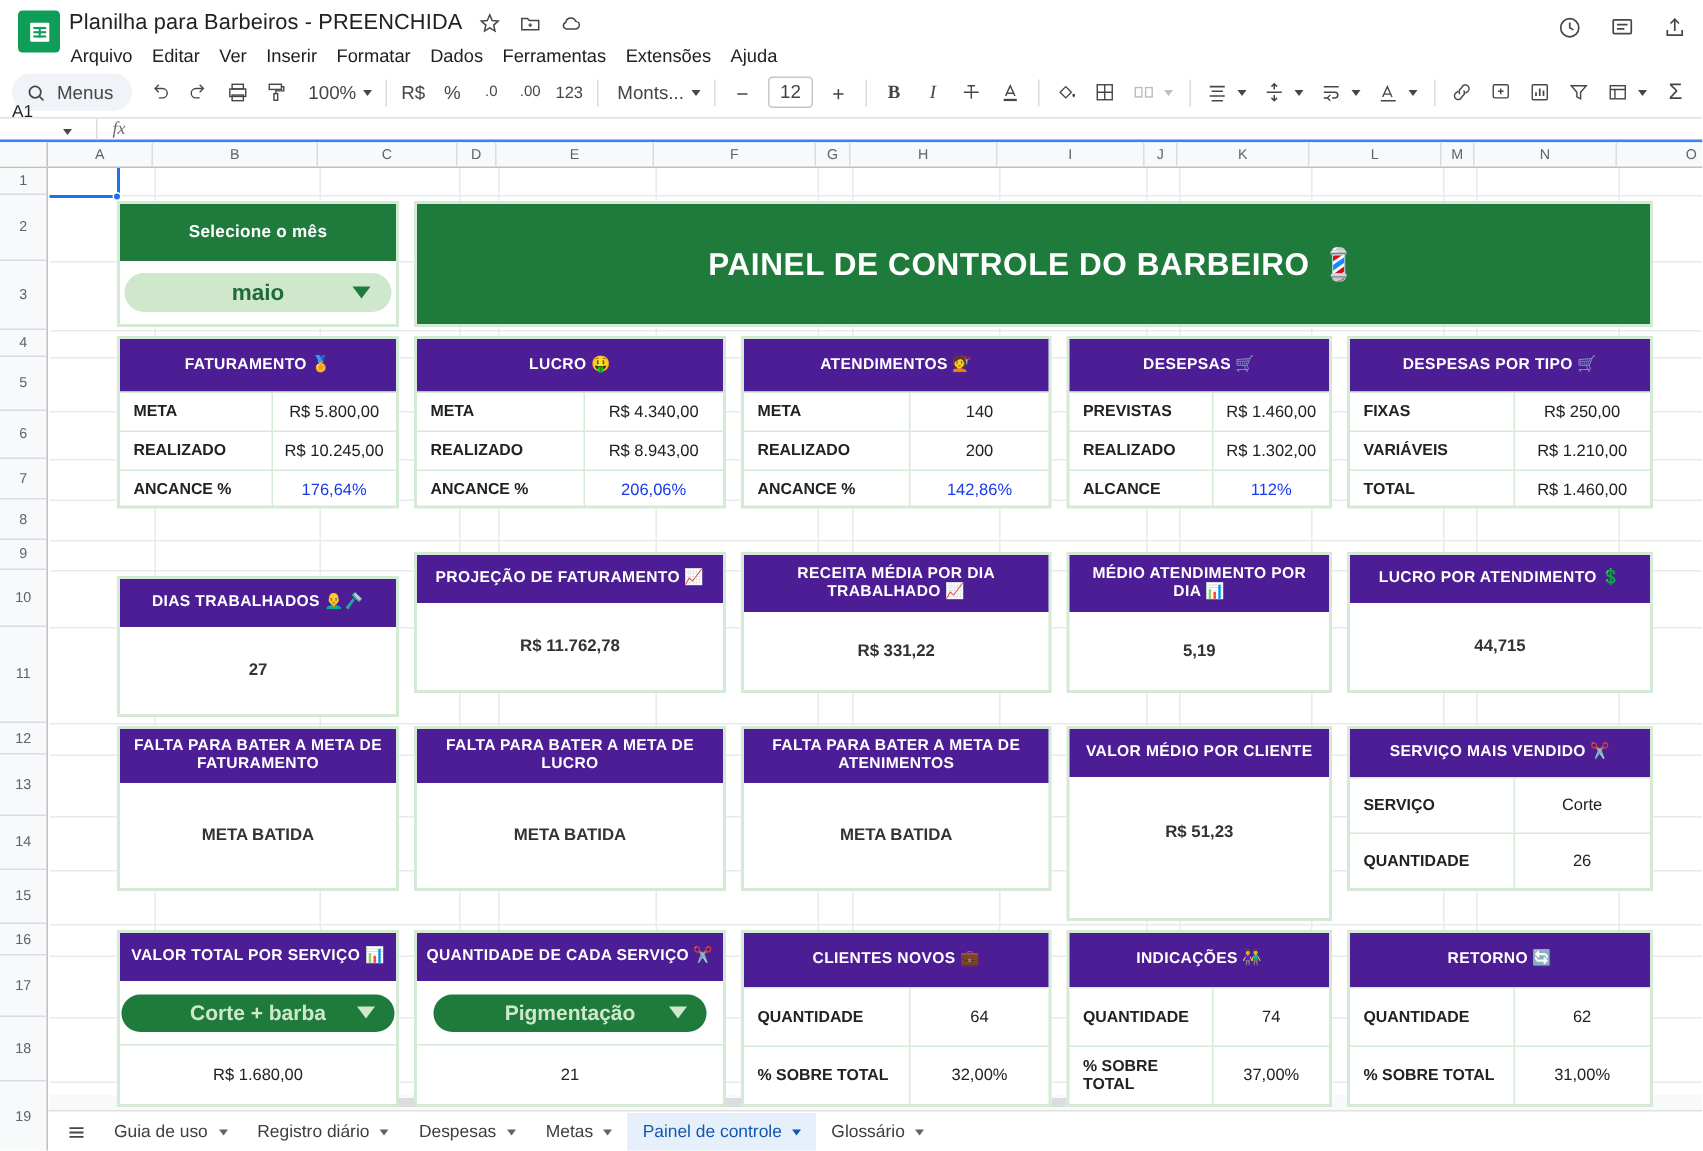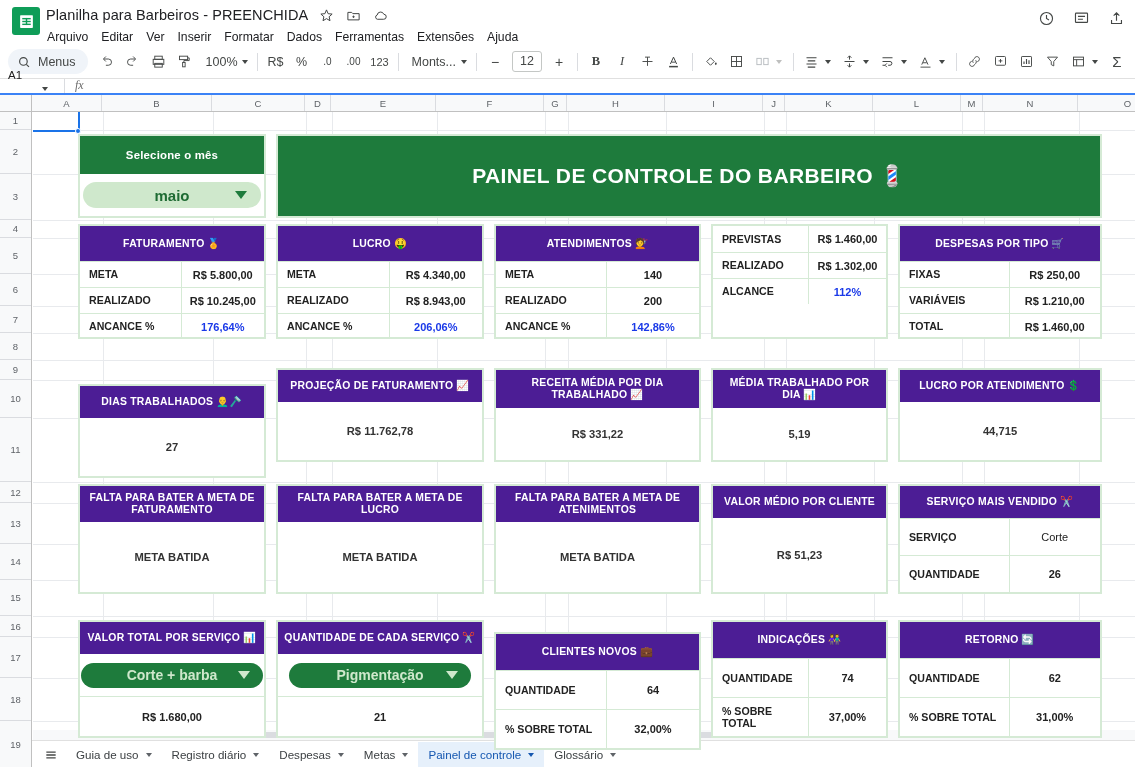--- a/index.html
+++ b/index.html
@@ -74,21 +74,21 @@
   
   .card { position: absolute; background: #ffffff; border: 2px solid #d5ead5; z-index: 3; }
   .card-hd { background: #4c1d95; color: #fff; font-weight: bold; display: flex;
              align-items: center; justify-content: center; text-align: center;
              font-size: 10.4px; letter-spacing: .25px; padding: 2px 6px; line-height: 1.15; }
   .rowline { display: flex; border-top: 1px solid #d5ead5; }
   .rowline:first-of-type { border-top: none; }
   .lcell { flex: 1; padding: 0 9px; display: flex; align-items: center;
            font-size: 10.6px; font-weight: bold; color: #222; border-right: 1px solid #d5ead5; line-height:1.15;}
   .rcell { flex: 1; display: flex; align-items: center; justify-content: center;
-           font-size: 11px; font-weight: bold; color: #222; }
+           font-size: 11px; font-weight: normal; color: #222; }
   .rcell.blue { color: #1a39e8; }
   .bigval { display: flex; align-items: center; justify-content: center;
             font-size: 11.2px; font-weight: bold; color: #333; }
 
   
   .selcard { position: absolute; z-index: 3; border: 2px solid #d5ead5; background: #fff; }
   .selcard-hd { background: #1e7b3c; color: #fff; font-weight: bold; font-size: 11.4px;
                 display: flex; align-items: center; justify-content: center; letter-spacing: .2px; }
   .selcard-bd { display: flex; align-items: center; justify-content: center; }
   .chip { background: #cfe8cc; border-radius: 14px; height: 26px; width: 178px;
@@ -496,20 +496,21 @@
           <div class="lcell">REALIZADO</div>
           <div class="rcell">200</div>
         </div>
       <div class="rowline" style="height:26px">
           <div class="lcell">ANCANCE %</div>
           <div class="rcell blue">142,86%</div>
         </div>
     </div>
 
     <div class="card" style="left:711px;top:112px;width:177px;height:115px">
+      <div class="card-hd" style="height:35px">DESEPSAS 🛒</div>
       <div class="rowline" style="height:26px">
           <div class="lcell">PREVISTAS</div>
           <div class="rcell">R$ 1.460,00</div>
         </div>
       <div class="rowline" style="height:26px">
           <div class="lcell">REALIZADO</div>
           <div class="rcell">R$ 1.302,00</div>
         </div>
       <div class="rowline" style="height:26px">
           <div class="lcell">ALCANCE</div>
@@ -539,41 +540,41 @@
     </div>
     <div class="card" style="left:276px;top:256px;width:208px;height:94px">
       <div class="card-hd" style="height:32px">PROJEÇÃO DE FATURAMENTO 📈</div>
       <div class="bigval" style="height:58px">R$ 11.762,78</div>
     </div>
     <div class="card" style="left:494px;top:256px;width:207px;height:94px">
       <div class="card-hd" style="height:38px">RECEITA MÉDIA POR DIA TRABALHADO 📈</div>
       <div class="bigval" style="height:52px">R$ 331,22</div>
     </div>
     <div class="card" style="left:711px;top:256px;width:177px;height:94px">
-      <div class="card-hd" style="height:38px">MÉDIA TRABALHADO POR DIA 📊</div>
+      <div class="card-hd" style="height:38px">MÉDIO ATENDIMENTO POR DIA 📊</div>
       <div class="bigval" style="height:52px">5,19</div>
     </div>
     <div class="card" style="left:898px;top:256px;width:204px;height:94px">
       <div class="card-hd" style="height:32px">LUCRO POR ATENDIMENTO 💲</div>
       <div class="bigval" style="height:58px">44,715</div>
     </div>
 
     <div class="card" style="left:78px;top:372px;width:188px;height:110px">
       <div class="card-hd" style="height:36px">FALTA PARA BATER A META DE FATURAMENTO</div>
       <div class="bigval" style="height:70px">META BATIDA</div>
     </div>
     <div class="card" style="left:276px;top:372px;width:208px;height:110px">
       <div class="card-hd" style="height:36px">FALTA PARA BATER A META DE LUCRO</div>
       <div class="bigval" style="height:70px">META BATIDA</div>
     </div>
     <div class="card" style="left:494px;top:372px;width:207px;height:110px">
       <div class="card-hd" style="height:36px">FALTA PARA BATER A META DE ATENIMENTOS</div>
       <div class="bigval" style="height:70px">META BATIDA</div>
     </div>
-    <div class="card" style="left:711px;top:372px;width:177px;height:110px">
+    <div class="card" style="left:711px;top:372px;width:177px;height:130px">
       <div class="card-hd" style="height:32px">VALOR MÉDIO POR CLIENTE</div>
       <div class="bigval" style="height:74px">R$ 51,23</div>
     </div>
     <div class="card" style="left:898px;top:372px;width:204px;height:110px">
       <div class="card-hd" style="height:32px">SERVIÇO MAIS VENDIDO ✂️</div>
       <div class="rowline" style="height:37px">
           <div class="lcell">SERVIÇO</div>
           <div class="rcell" style="font-weight:normal">Corte</div>
         </div>
       <div class="rowline" style="height:37px">
@@ -601,21 +602,21 @@
         <div class="chipdark">
           <span>Pigmentação</span>
           <i class="dd"></i>
         </div>
       </div>
       <div class="rowline" style="height:40px">
           <div class="rcell">21</div>
         </div>
     </div>
 
-    <div class="card" style="left:494px;top:520px;width:207px;height:118px">
+    <div class="card" style="left:494px;top:508px;width:207px;height:118px">
       <div class="card-hd" style="height:36px">CLIENTES NOVOS 💼</div>
       <div class="rowline" style="height:39px">
           <div class="lcell">QUANTIDADE</div>
           <div class="rcell">64</div>
         </div>
       <div class="rowline" style="height:39px">
           <div class="lcell">% SOBRE TOTAL</div>
           <div class="rcell">32,00%</div>
         </div>
     </div>

